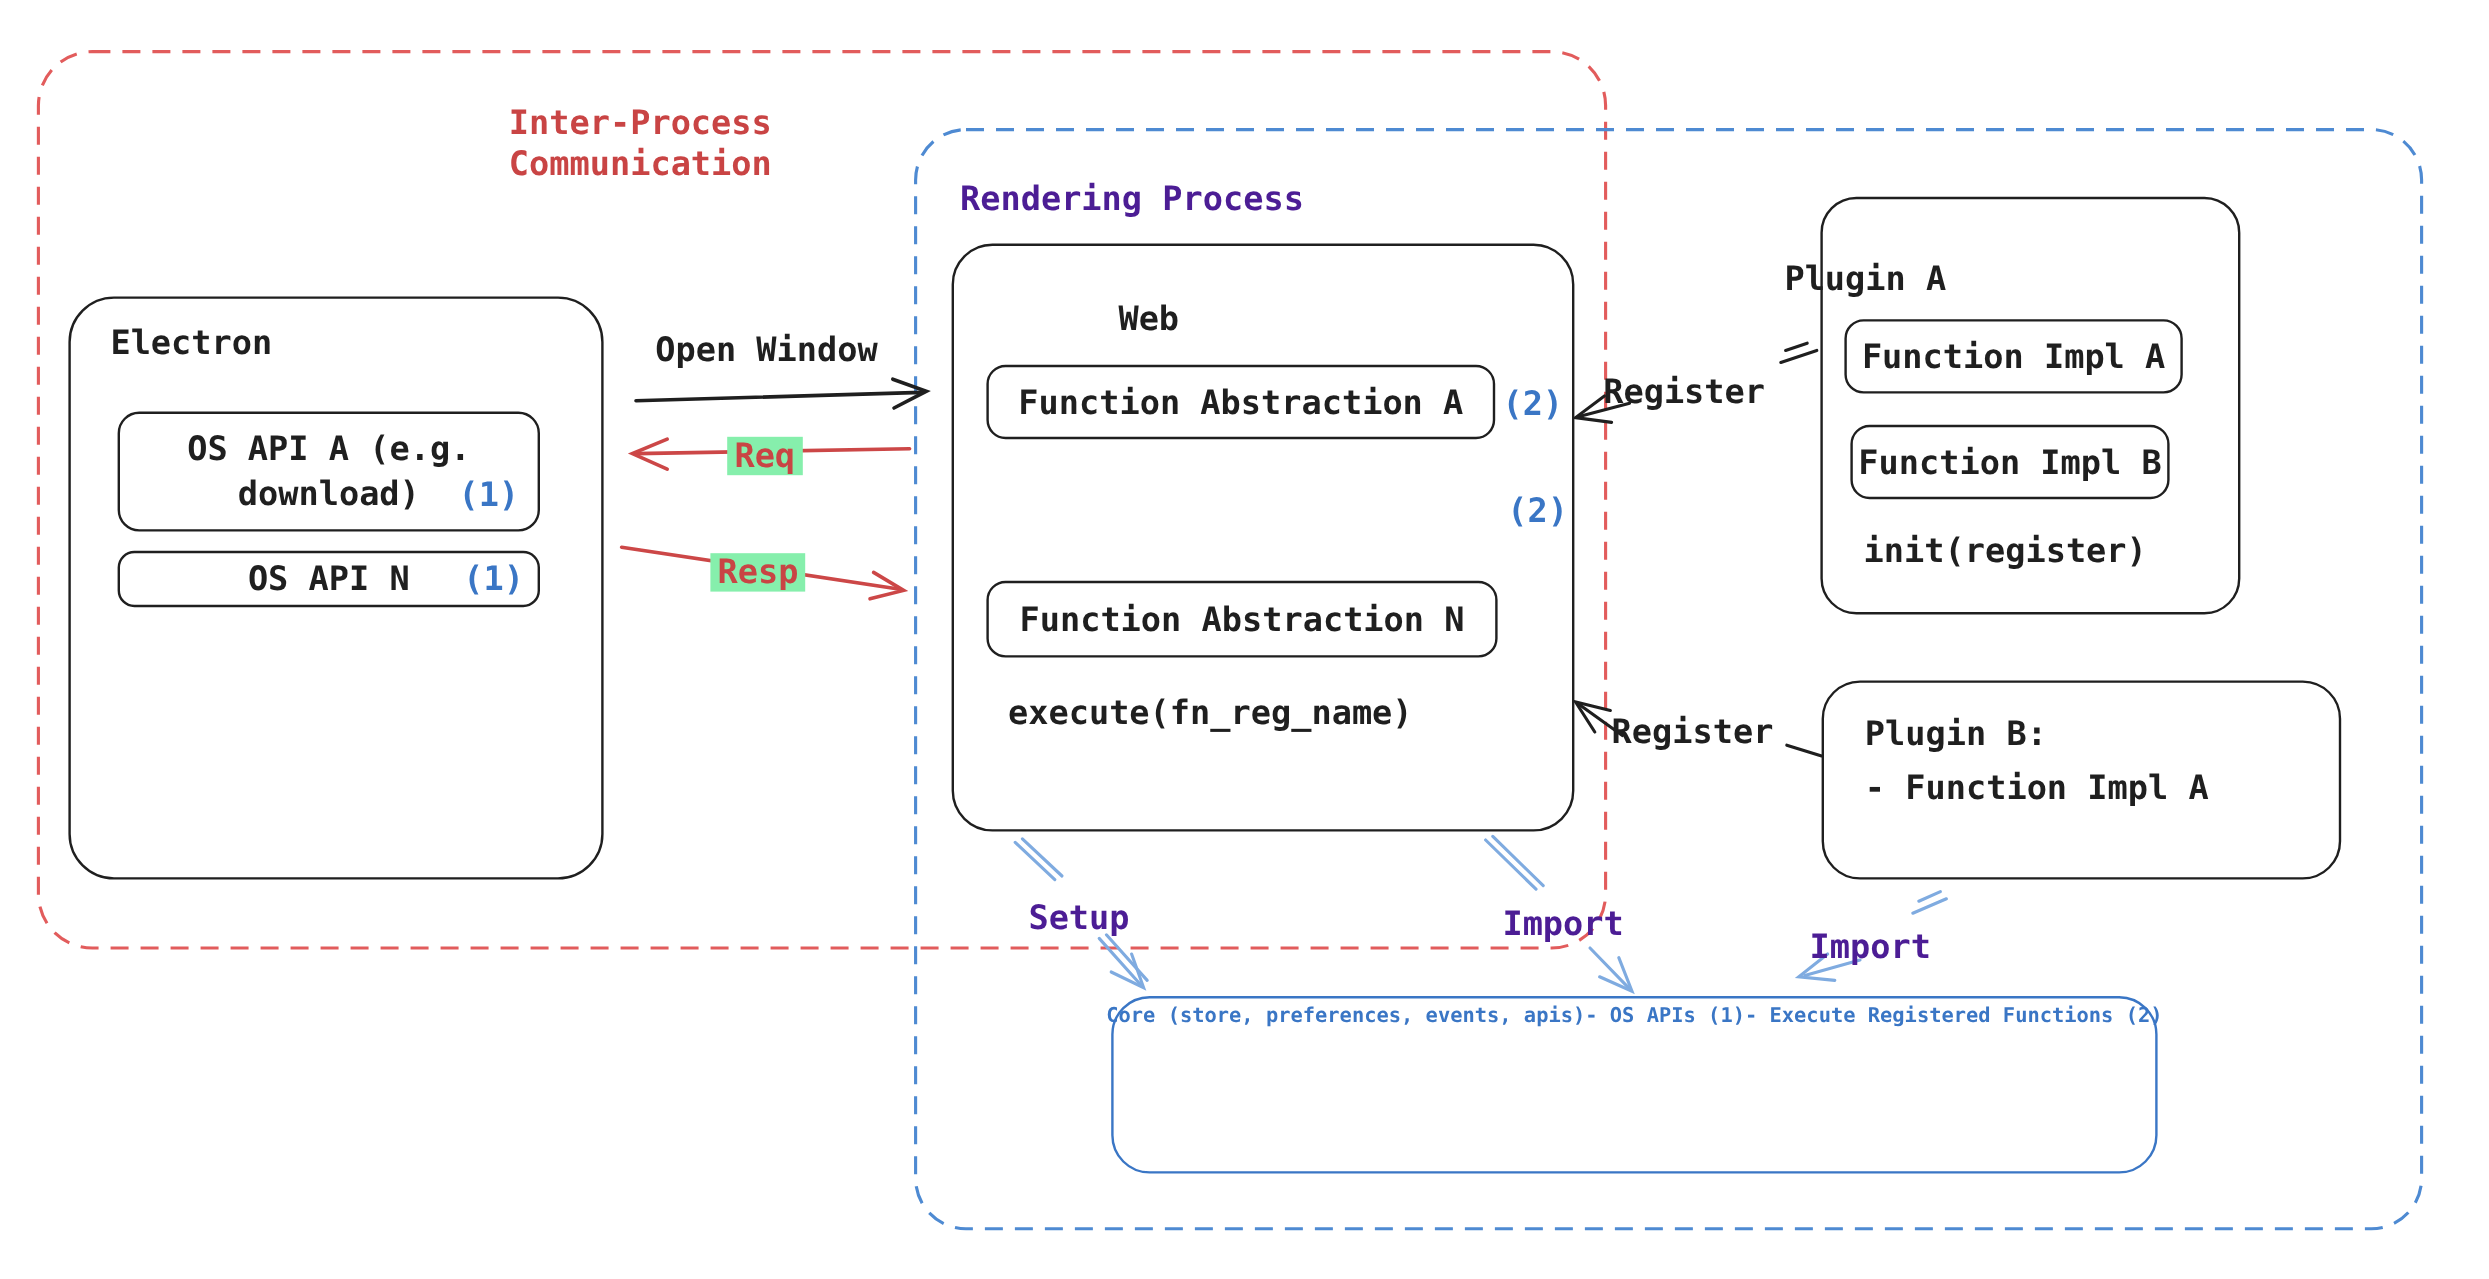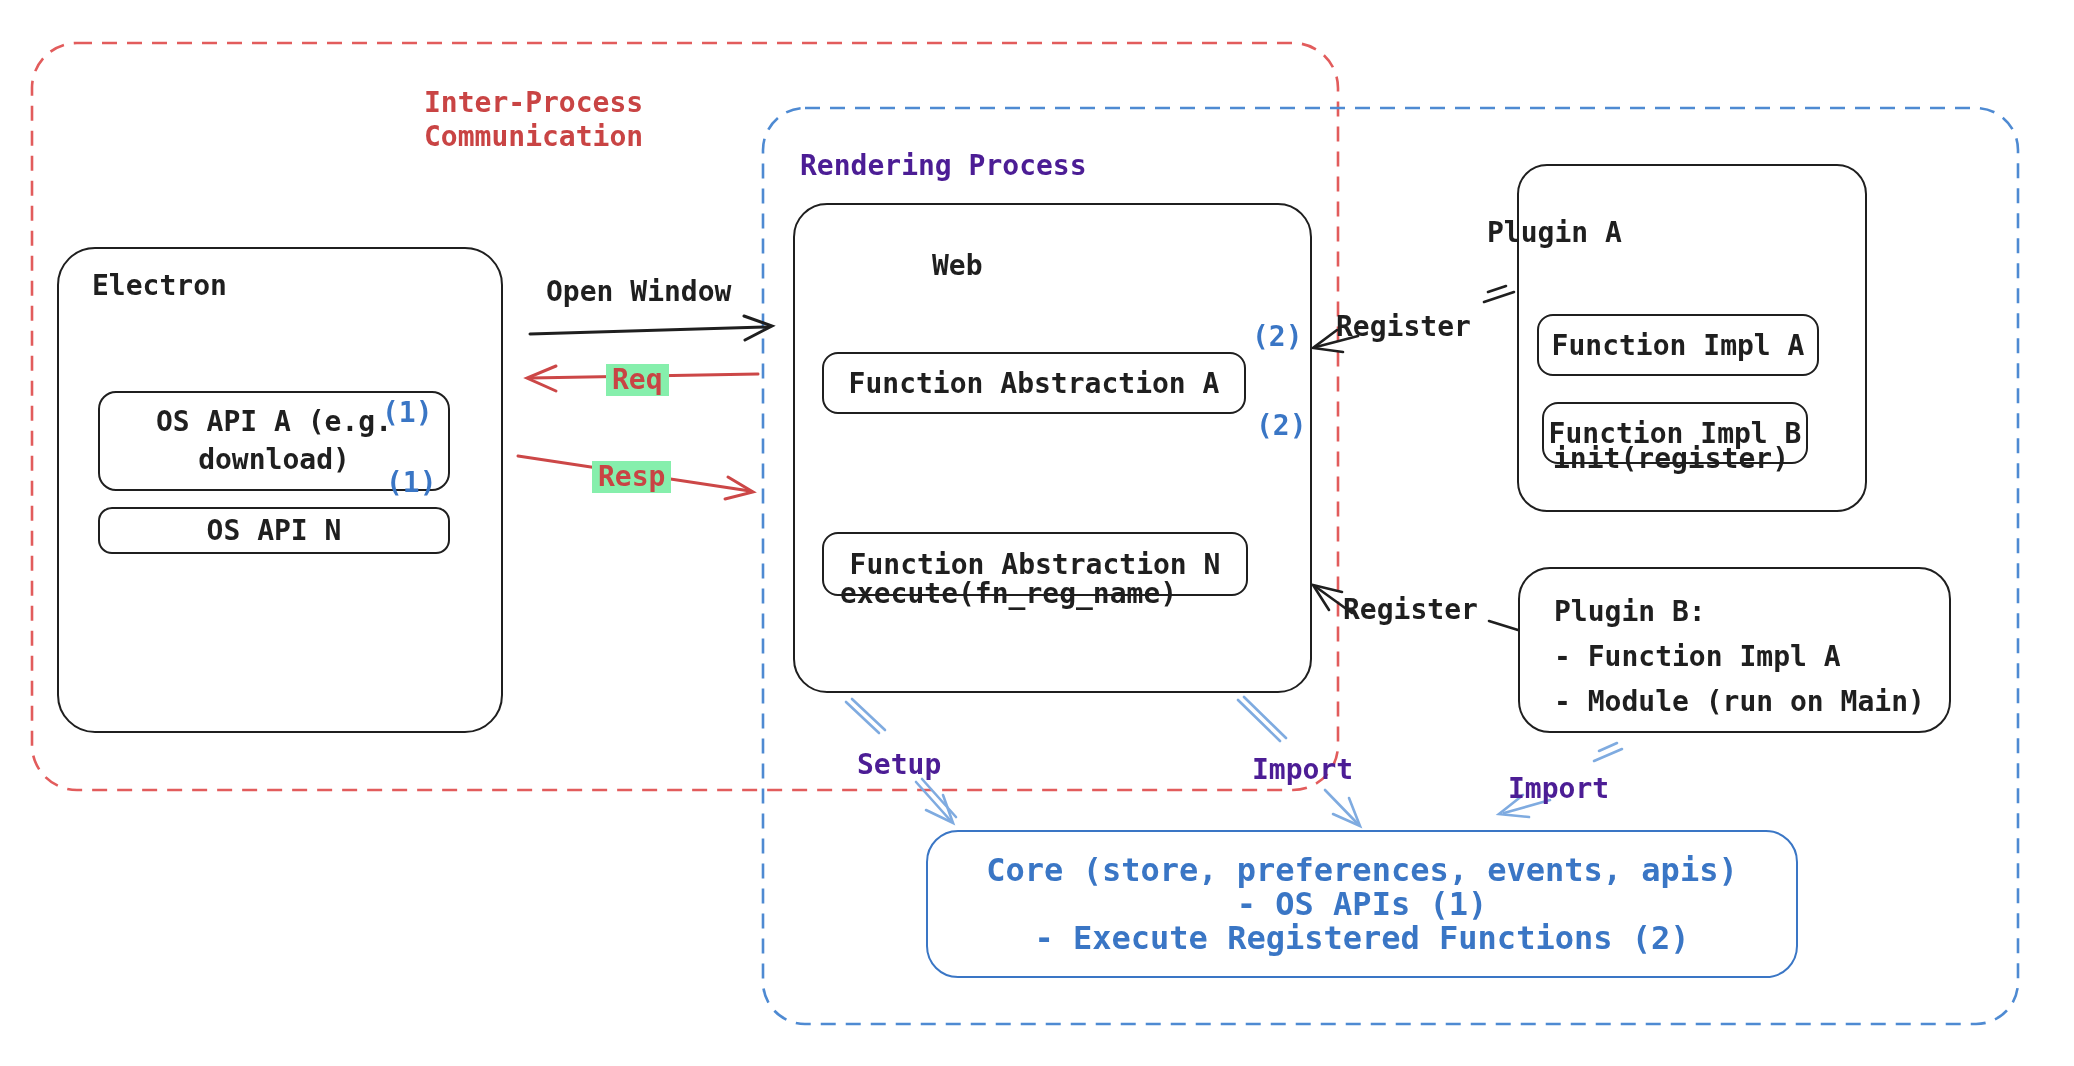--- a/index.html
+++ b/index.html
@@ -11,29 +11,29 @@
   .box {
     position:absolute; background:#ffffff; box-sizing:border-box;
     border:2.5px solid #1f1f1f;
   }
   .lbl {
     position:absolute; font-weight:700; font-size:28px; line-height:1.15;
     color:#1f1f1f; white-space:nowrap;
   }
   .ctr {
     display:flex; align-items:center; justify-content:center; 
-    font-weight:700; font-size:28px; color:#1f1f1f;margin-top:48px;
+    font-weight:700; font-size:28px; color:#1f1f1f;
   }
   .blue { color:#4c1d95; }
   .red  { color:#c94444; }
   .marker { position:absolute; font-weight:700; font-size:28px; color:#3a76c5; white-space:nowrap; }
   .onLine { background:#86efac; padding:0 6px; }
   .coreText {
-    position:absolute; display:flex; flex-direction:column; 
-    justify-content:center; text-align:center; font-weight:700; font-size:32px;
+    position:absolute; display:flex; flex-direction:row; 
+    justify-content:center; text-align:center; font-weight:700; font-size:17px;
     line-height:34px; color:#3a76c5; white-space:nowrap;
   }
 </style>
 </head>
 <body>
 
 <div class="canvas">
 
   <svg class="layer" viewBox="0 0 2074 1066">
     <rect x="32" y="43" width="1306" height="747" rx="45" fill="none" stroke="#e25c5c" stroke-width="2.6" stroke-dasharray="15 10"></rect>
@@ -133,21 +133,20 @@
     <span>Function Impl A</span>
   </div>
   <div class="box ctr" style="left:1542px; top:354px; width:266px; height:62px; border-radius:16px;">
     <span>Function Impl B</span>
   </div>
   <div class="lbl" style="left:1553px; top:443px;">init(register)</div>
 
   <div class="box" style="left:1518px; top:567px; width:433px; height:166px; border-radius:32px;"></div>
   <div class="lbl" style="left:1554px; top:596px;">Plugin B:</div>
   <div class="lbl" style="left:1554px; top:641px;">- Function Impl A</div>
-  <div class="lbl" style="left:1554px; top:686px;">- Module (run on Main)</div>
 
   <div class="box" style="left:926px; top:830px; width:872px; height:148px; border-radius:32px; border-color:#3a76c5;"></div>
   <div class="coreText" style="left:926px; top:830px; width:872px; height:148px;">
     <span>Core (store, preferences, events, apis)</span>
     <span>- OS APIs (1)</span>
     <span>- Execute Registered Functions (2)</span>
   </div>
 
   <div class="lbl" style="left:546px; top:276px;">Open Window</div>
   <div class="lbl red onLine" style="left:606px; top:364px;">Req</div>

